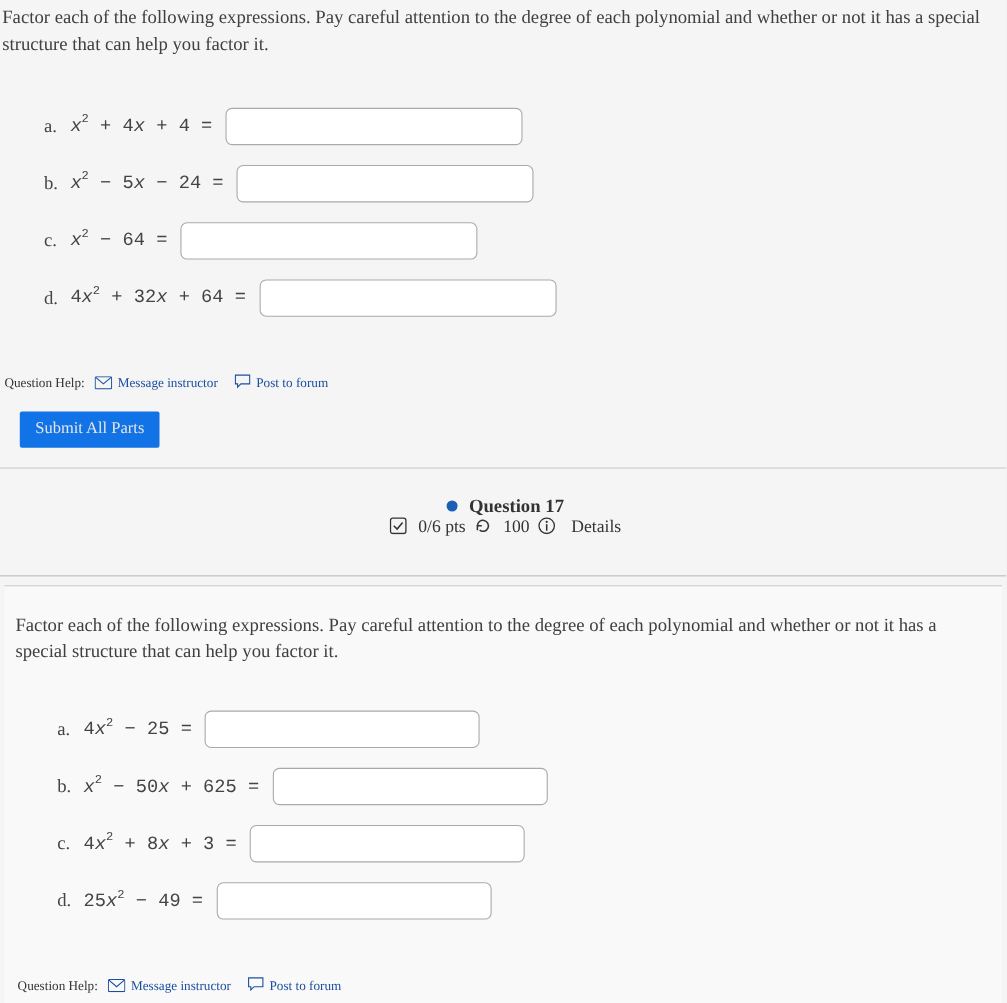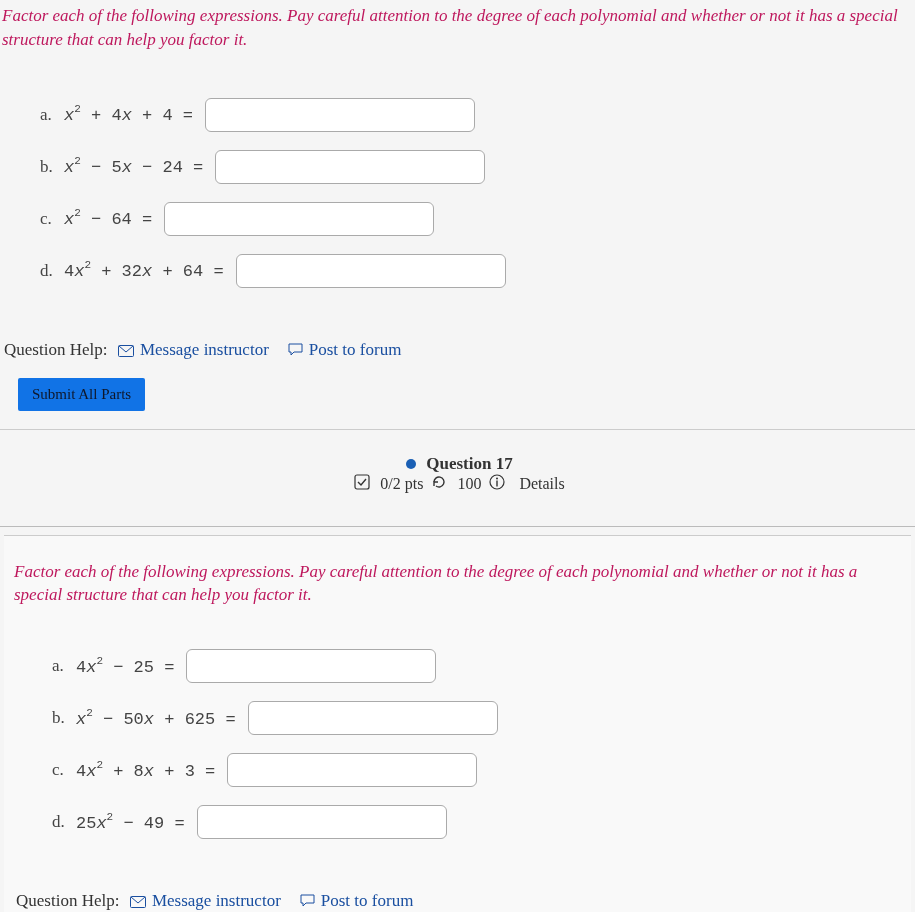--- a/index.html
+++ b/index.html
@@ -10,24 +10,23 @@
     width: 915px;
     height: 912px;
     overflow: hidden;
   }
   .page {
     background: #f5f5f5;
     padding: 0;
   }
   .instructions {
     font-size: 17px;
-    color: #be185d;
+    color: #404040;
     padding: 4px 6px 18px 2px;
     line-height: 1.4;
-    font-style: italic;
   }
   .parts {
     padding: 10px 0 10px 40px;
   }
   .part {
     display: flex;
     align-items: center;
     margin: 18px 0;
     font-size: 17px;
     color: #444;
@@ -54,36 +53,36 @@
     border: 1px solid #aaa;
     border-radius: 6px;
     background: #fff;
     margin-left: 12px;
     font-size: 15px;
     padding: 4px 8px;
   }
   .answer-input.sm { width: 250px; }
   .qhelp {
     padding: 24px 0 16px 4px;
-    font-size: 17px;
+    font-size: 12px;
     color: #333;
   }
   .qhelp a {
     color: #1a4fa0;
     text-decoration: none;
     margin-left: 6px;
   }
   .icon-inline {
     display: inline-block;
     vertical-align: -2px;
     margin-right: 2px;
   }
   .submit-btn {
     background: #1173e6;
-    color: #0f172a;
+    color: #e5e5e5;
     border: none;
     padding: 8px 14px;
     font-size: 15px;
     font-family: Georgia, serif;
     cursor: pointer;
     border-radius: 2px;
     margin: 0 0 0 18px;
   }
   .divider {
     border: none;
@@ -210,21 +209,21 @@
       <span class="bullet"></span>
       <span class="qtitle">Question 17</span>
     </div>
     <div class="qheader-right">
       <span class="icon-inline">
         <svg width="16" height="16" viewBox="0 0 16 16">
             <rect x="1" y="1" width="14" height="14" rx="2" fill="none" stroke="#333" stroke-width="1.2"></rect>
             <path d="M4 8 l3 3 l5 -6" fill="none" stroke="#333" stroke-width="1.4"></path>
           </svg>
       </span>
-      <span>0/2 pts</span>
+      <span>0/6 pts</span>
       <span class="icon-inline">
         <svg width="16" height="16" viewBox="0 0 16 16">
             <path d="M3 8 a5 5 0 1 1 2 4" fill="none" stroke="#333" stroke-width="1.4"></path>
             <path d="M3 12 l0 -4 l4 0" fill="none" stroke="#333" stroke-width="1.4"></path>
           </svg>
       </span>
       <span>100</span>
       <span class="icon-inline">
         <svg width="16" height="16" viewBox="0 0 16 16">
             <circle cx="8" cy="8" r="7" fill="none" stroke="#333" stroke-width="1.2"></circle>

